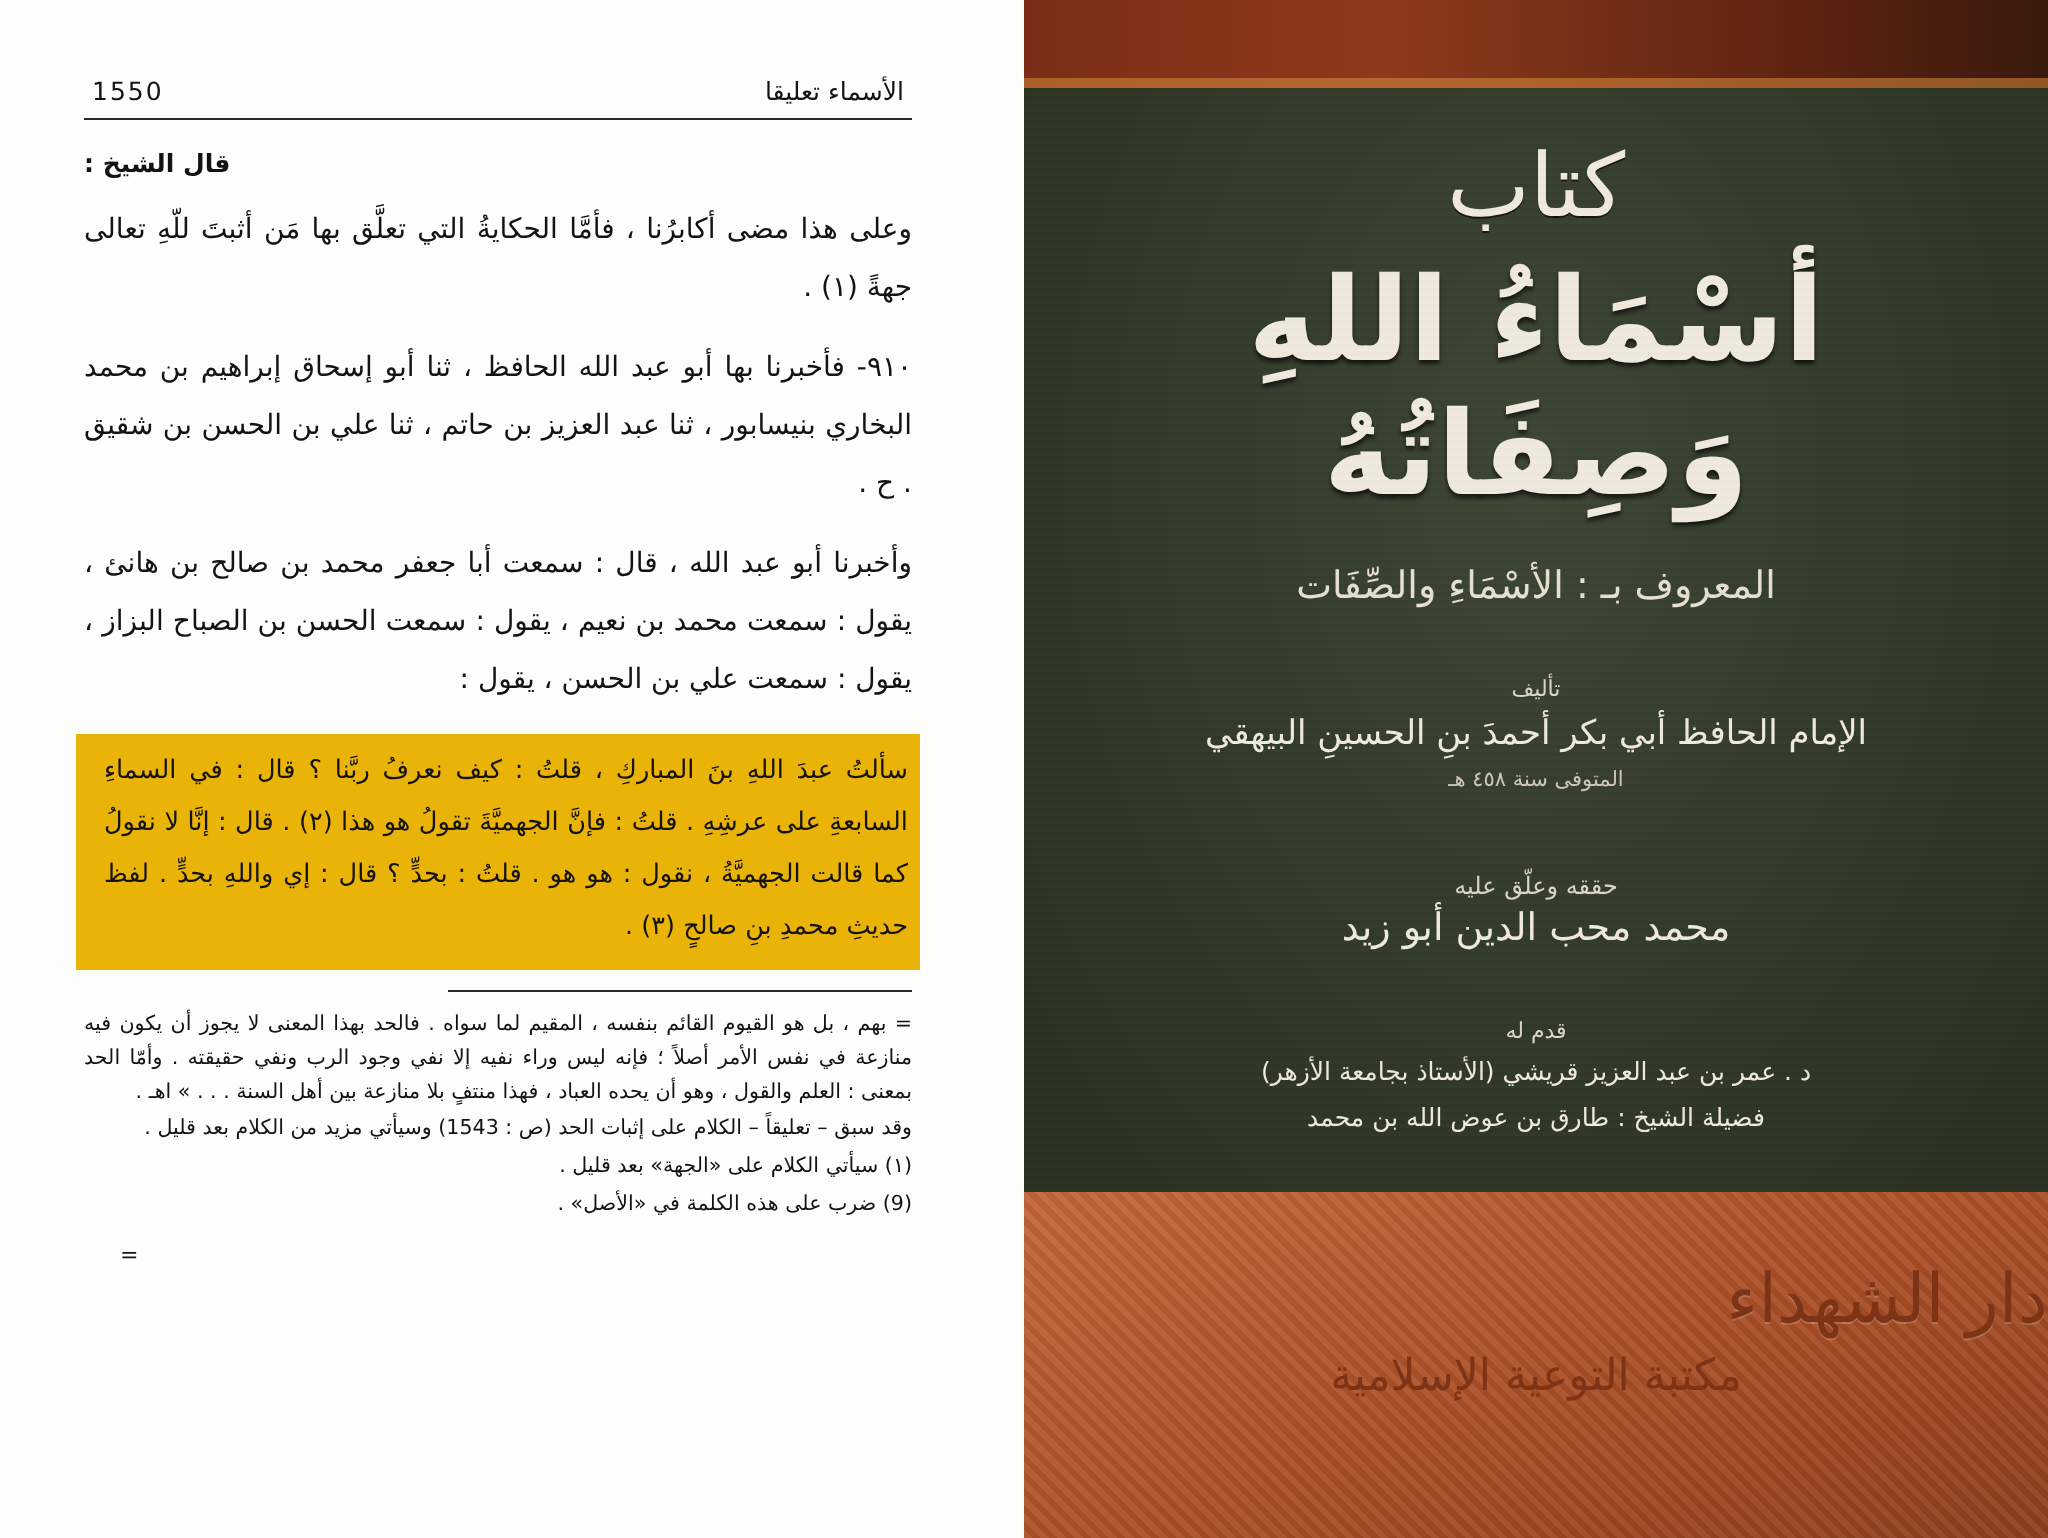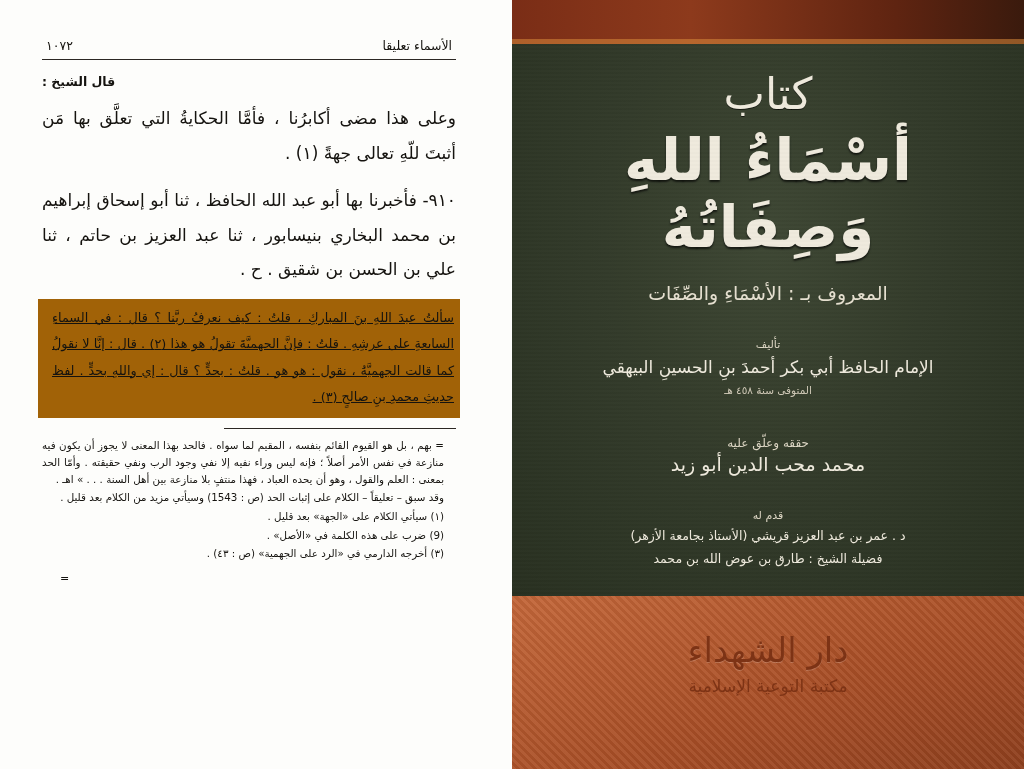--- a/index.html
+++ b/index.html
@@ -46,49 +46,48 @@
   .scan-header .hdr-title { font-size: 12.5px; }
   .scan-header .hdr-page { font-size: 12.5px; letter-spacing: 1px; }
 
   .qaal {
     font-size: 12.5px;
     font-weight: bold;
     margin: 2px 0 12px 0;
     text-align: left;
   }
   .para {
-    font-size: 17px;
+    font-size: 14px;
     line-height: 2.05;
     margin: 12px 0 12px 0;
     text-align: justify;
     text-justify: inter-word;
   }
 
   .highlight {
-    background: #a16207;
+    background: #eab308;
     padding: 6px 6px 8px 14px;
     margin: 6px -4px 10px -4px;
     font-size: 12.8px;
     line-height: 2.05;
     text-align: justify;
-    text-decoration: underline;
   }
 
   .footrule {
     width: 56%;
     height: 1.1px;
     background: #2b2723;
     margin: 10px 0 8px auto;
   }
   .footnotes {
     font-size: 10.3px;
     line-height: 1.62;
     text-align: justify;
   }
-  .footnotes p { margin: 0 12px 2px 0; }
+  .footnotes p { margin: 0 0 2px 0; }
   .eq-lead { font-size: 10.3px; }
   .eq-end {
     font-size: 11px;
     text-align: left;
     margin-top: 10px;
     padding-left: 18px;
   }
 
   
   .cover {
@@ -197,55 +196,56 @@
     background:
       repeating-linear-gradient(45deg, rgba(255,255,255,.05) 0 3px, rgba(0,0,0,.05) 3px 6px);
     pointer-events:none;
   }
   .pub-name {
     position: relative;
     font-size: 34px;
     margin: 34px 0 0 0;
     color: #7d3315;
     text-shadow: 0 1px 0 rgba(255,255,255,.18);
+    text-align: right;
   }
   .pub-sub {
     position: relative;
-    font-size: 17px;
+    font-size: 22px;
     margin: 6px 0 0 0;
     color: #7d3315;
   }
 </style>
 </head>
 <body>
 
 <div class="page">
 
   <div class="scan">
 
     <div class="scan-header">
       <span class="hdr-title">الأسماء تعليقا</span>
-      <span class="hdr-page">١٠٧٢</span>
+      <span class="hdr-page">1550</span>
     </div>
 
     <div class="qaal">قال الشيخ :</div>
 
     <p class="para">وعلى هذا مضى أكابرُنا ، فأمَّا الحكايةُ التي تعلَّق بها مَن أثبتَ للّهِ تعالى جهةً (١) .</p>
     <p class="para">٩١٠- فأخبرنا بها أبو عبد الله الحافظ ، ثنا أبو إسحاق إبراهيم بن محمد البخاري بنيسابور ، ثنا عبد العزيز بن حاتم ، ثنا علي بن الحسن بن شقيق . ح .</p>
+    <p class="para">وأخبرنا أبو عبد الله ، قال : سمعت أبا جعفر محمد بن صالح بن هانئ ، يقول : سمعت محمد بن نعيم ، يقول : سمعت الحسن بن الصباح البزاز ، يقول : سمعت علي بن الحسن ، يقول :</p>
 
     <div class="highlight">سألتُ عبدَ اللهِ بنَ المباركِ ، قلتُ : كيف نعرفُ ربَّنا ؟ قال : في السماءِ السابعةِ على عرشِهِ . قلتُ : فإنَّ الجهميَّةَ تقولُ هو هذا (٢) . قال : إنَّا لا نقولُ كما قالت الجهميَّةُ ، نقول : هو هو . قلتُ : بحدٍّ ؟ قال : إي واللهِ بحدٍّ . لفظ حديثِ محمدِ بنِ صالحٍ (٣) .</div>
 
     <div class="footrule"></div>
 
     <div class="footnotes">
       <p class="eq-lead">= بهم ، بل هو القيوم القائم بنفسه ، المقيم لما سواه . فالحد بهذا المعنى لا يجوز أن يكون فيه منازعة في نفس الأمر أصلاً ؛ فإنه ليس وراء نفيه إلا نفي وجود الرب ونفي حقيقته . وأمّا الحد بمعنى : العلم والقول ، وهو أن يحده العباد ، فهذا منتفٍ بلا منازعة بين أهل السنة . . . » اهـ .</p>
       <p>وقد سبق – تعليقاً – الكلام على إثبات الحد (ص : 1543) وسيأتي مزيد من الكلام بعد قليل .</p>
       <p>(١) سيأتي الكلام على «الجهة» بعد قليل .</p>
       <p>(9) ضرب على هذه الكلمة في «الأصل» .</p>
-      <p>(٣) أخرجه الدارمي في «الرد على الجهمية» (ص : ٤٣) .</p>
     </div>
 
     <div class="eq-end">=</div>
   </div>
 
   <div class="cover">
     <div class="cover-top-band"></div>
 
     <div class="cover-main">
       <div class="cv-kitab">كتاب</div>

